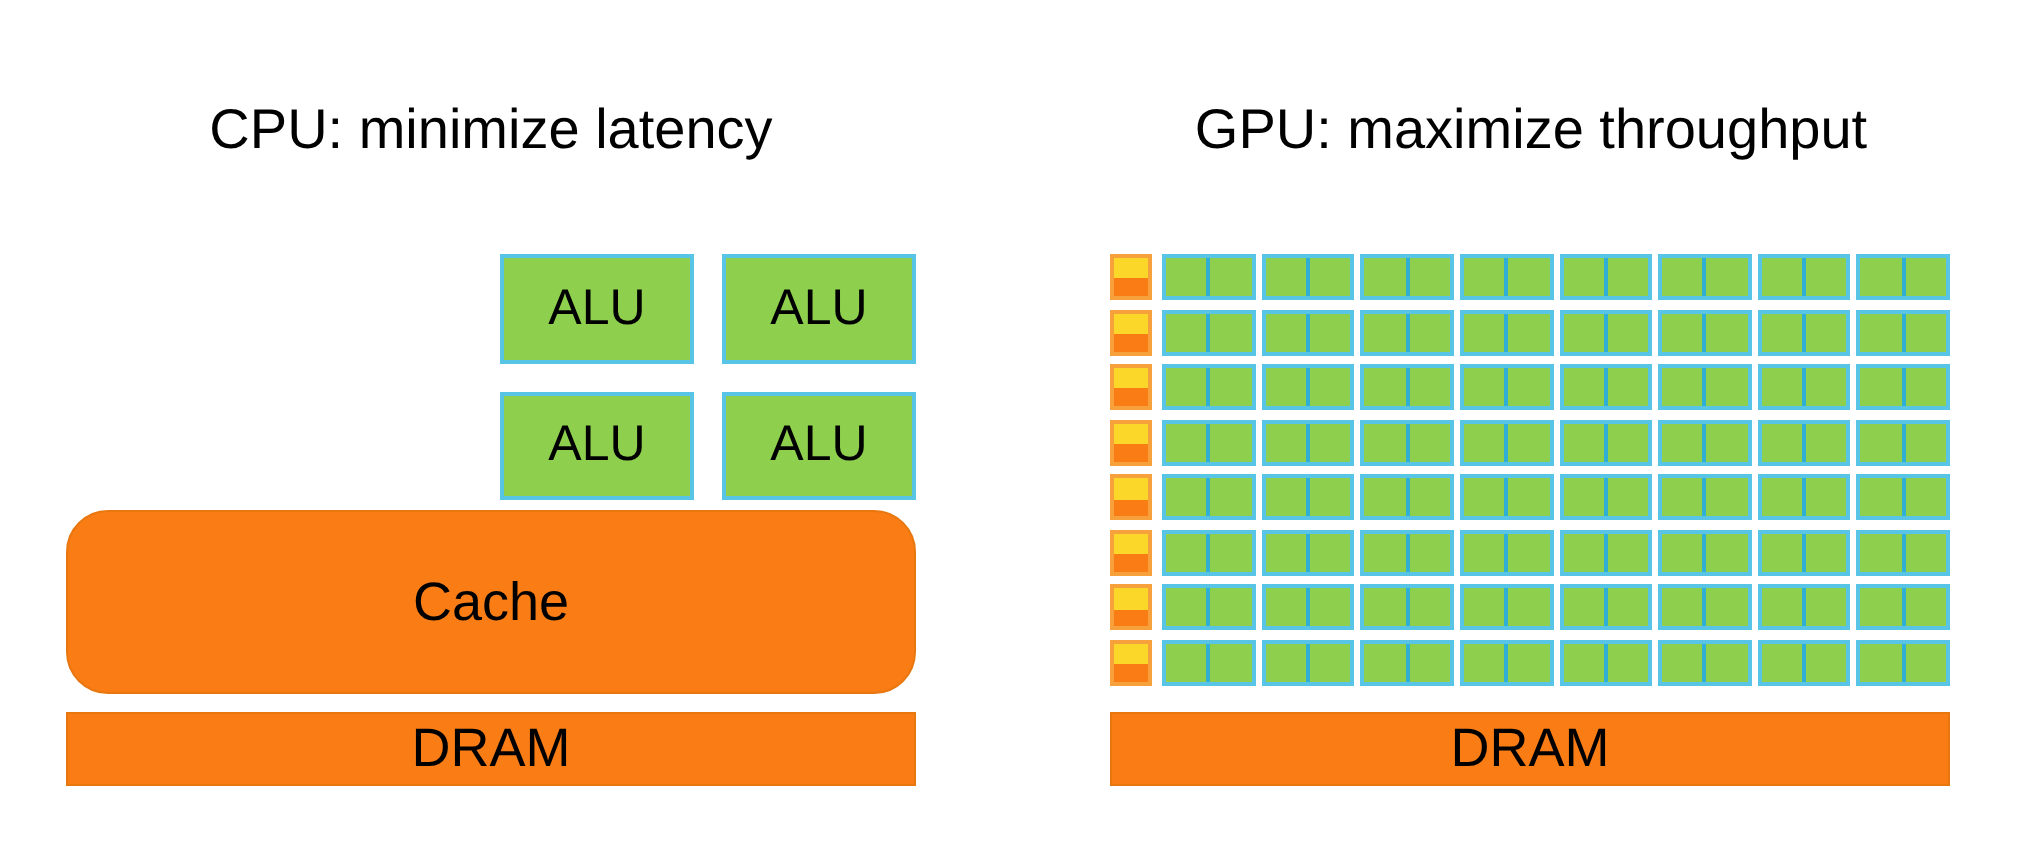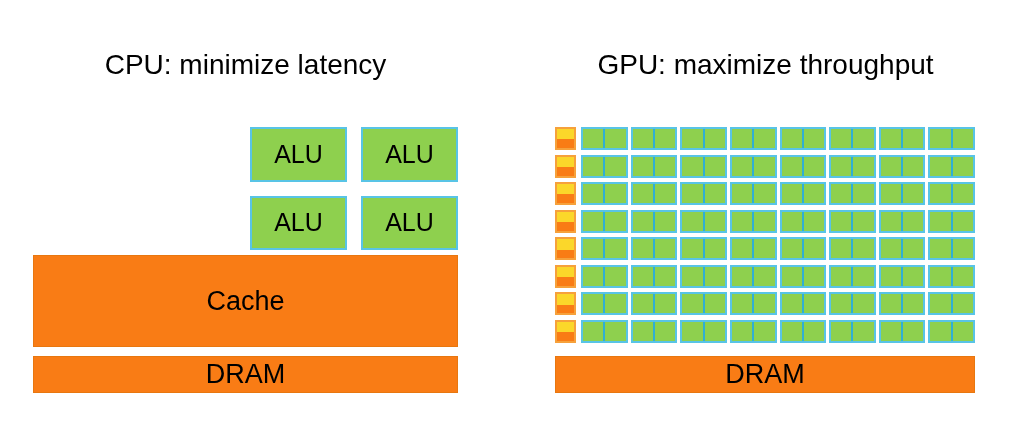--- a/index.html
+++ b/index.html
@@ -58,21 +58,21 @@
   .alu-cell{
     background:var(--green);
     border:2px solid var(--blue-border);
     display:flex;align-items:center;justify-content:center;
     font-size:25px;
   }
   .orange-bar{
     background:var(--orange);
     border:1px solid var(--orange-edge);
   }
-  .cache-block{left:33px;top:255px;width:425px;height:92px;font-size:27px;}
+  .cache-block{left:33px;top:255px;width:425px;height:92px;font-size:27px;border-radius:21px;}
   .cpu-dram{left:33px;top:356px;width:425px;height:37px;font-size:27px;}
   .gpu-dram{left:555px;top:356px;width:420px;height:37px;font-size:27px;}
 
   .gpu-grid{
     position:absolute;
     left:555px;top:127px;width:420px;height:216px;
     display:flex;flex-direction:column;justify-content:space-between;
   }
   .gpu-row{
     height:23px;

